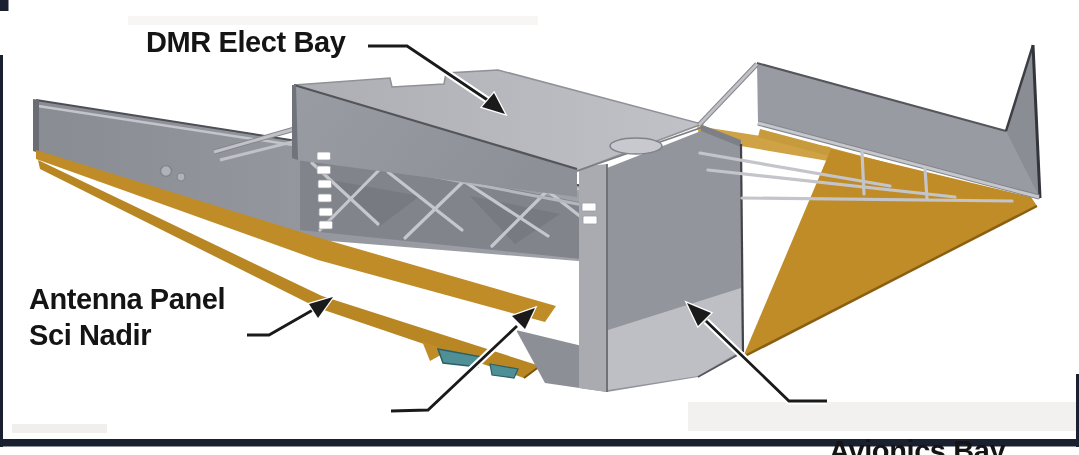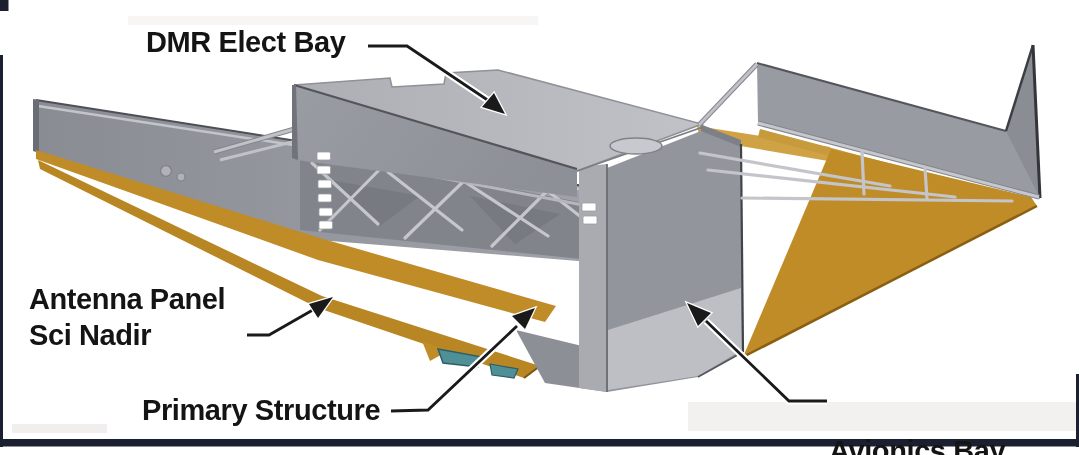--- a/index.html
+++ b/index.html
@@ -175,16 +175,15 @@
     </g>
   </svg>
 
   <div class="lbl" style="left:146px;top:24px;">DMR Elect Bay</div>
 
   <div style="position:absolute;left:29px;top:281px;">
     <div class="lbl" style="position:static;">Antenna Panel</div>
     <div class="lbl" style="position:static;">Sci Nadir</div>
   </div>
 
-  <div class="lbl" style="left:142px;top:392px;">Primary Structure</div>
 
   <div class="lbl" style="left:829px;top:385px;margin-top:48px;">Avionics Bay</div>
 </div>
 
 </body></html>

